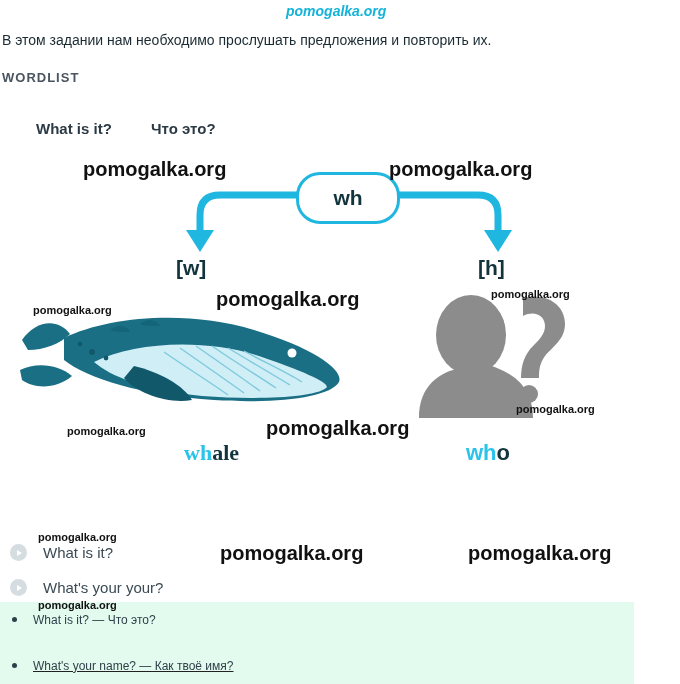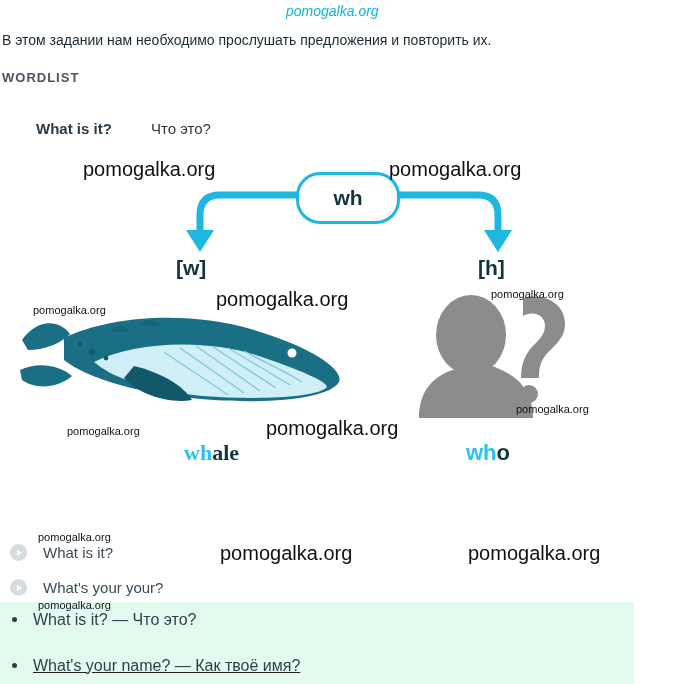--- a/index.html
+++ b/index.html
@@ -18,21 +18,21 @@
   .page {
     position: relative;
     width: 680px;
     height: 684px;
   }
   
   .wm {
     position: absolute;
     color: #14b4d8;
     font-family: "Liberation Sans", sans-serif;
-    font-weight: normal;
+    font-weight: bold;
     white-space: nowrap;
     pointer-events: none;
   }
   
   .task-text {
     position: absolute;
     top: 30px;
     left: 2px;
     width: 676px;
     font-size: 14px;
@@ -54,21 +54,21 @@
     top: 120px;
     left: 36px;
     width: 300px;
     height: 14px;
     overflow: hidden;
     color: #2b3a44;
     font-size: 15px;
     font-weight: bold;
   }
   .clipped-row .q { position: absolute; left: 0; top: 0; }
-  .clipped-row .a { position: absolute; left: 115px; top: 0; font-weight: normal; }
+  .clipped-row .a { position: absolute; left: 115px; top: 0; font-weight: bold; }
 
   
   .wh-bubble {
     position: absolute;
     top: 172px;
     left: 296px;
     width: 98px;
     height: 46px;
     border: 3px solid #1fb6e0;
     border-radius: 24px;
@@ -177,21 +177,21 @@
     padding-left: 12px;
   }
   .bullet {
     width: 5px; height: 5px;
     border-radius: 50%;
     background: #2f3f49;
     margin-right: 16px;
     flex: none;
   }
   .ans-text {
-    font-size: 16px;
+    font-size: 12px;
     color: #2f3f49;
   }
 </style>
 </head>
 <body>
 
 <div class="page">
 
   <div class="task-text">В этом задании нам необходимо прослушать предложения и повторить их.</div>
   <div class="wordlist-title">WORDLIST</div>

